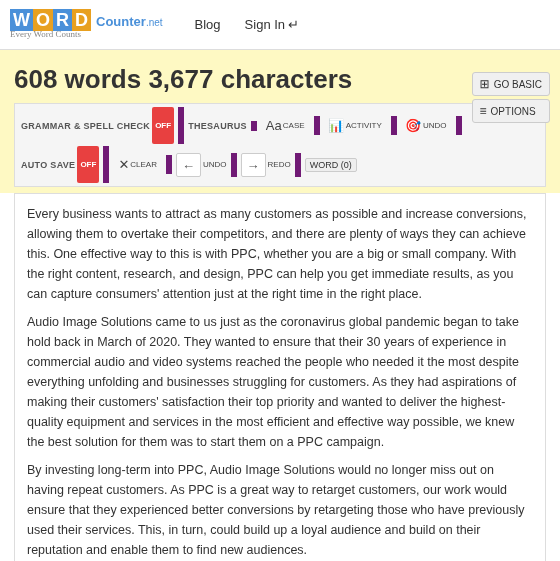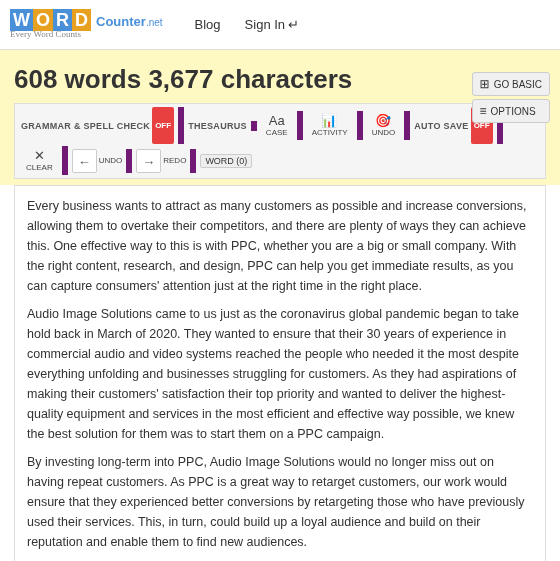--- a/index.html
+++ b/index.html
@@ -98,21 +98,21 @@
     }
     .toggle-badge {
       font-size: 8px;
       padding: 14px 3px;
       border-radius: 2px;
       font-weight: bold;
     }
     .toggle-off { background: #e84040; color: #fff; }
     .tool-btn {
       display: flex;
-      flex-direction: column;
+      flex-direction: row;
       align-items: center;
       justify-content: center;
       padding: 2px 4px;
       cursor: pointer;
       border: 1px solid transparent;
       border-radius: 2px;
       background: transparent;
       min-width: 28px;
       font-size: 9px;
       color: #444;

